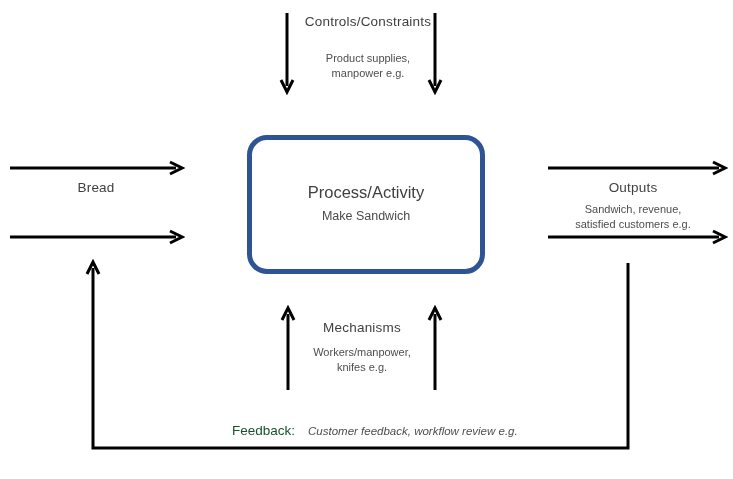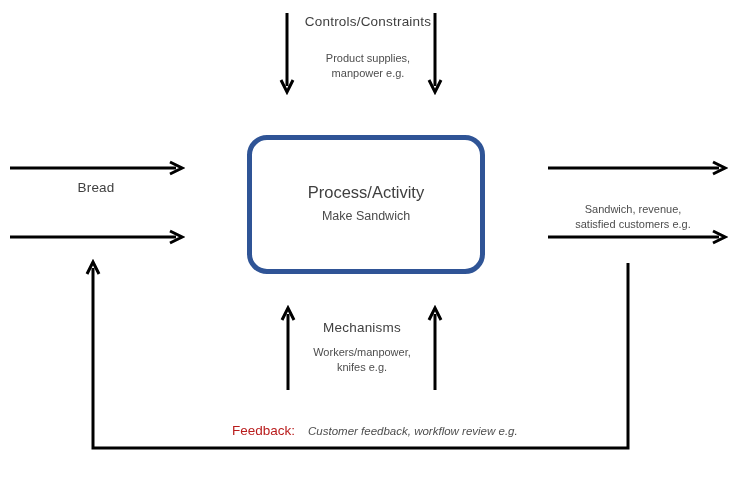--- a/index.html
+++ b/index.html
@@ -63,21 +63,21 @@
   .feedback-row {
     position: absolute;
     left: 232px; top: 423px;
     display: flex;
     align-items: baseline;
     gap: 13px;
     white-space: nowrap;
   }
   .feedback-label {
     font-size: 13.5px;
-    color: #b91c1c;
+    color: #14532d;
   }
   .feedback-note {
     font-style: italic;
     font-size: 11.5px;
     color: #4D4D4D;
   }
 </style>
 </head>
 <body>
 
@@ -110,20 +110,21 @@
     <span>Product supplies,</span><br>
     <span>manpower e.g.</span>
   </div>
 
   <div class="label heading inputs-title">Bread</div>
 
   <div class="process-box"></div>
   <div class="label process-title">Process/Activity</div>
   <div class="label process-sub">Make Sandwich</div>
 
+  <div class="label heading outputs-title">Outputs</div>
   <div class="label note outputs-note">
     <span>Sandwich, revenue,</span><br>
     <span>satisfied customers e.g.</span>
   </div>
 
   <div class="label heading mechanisms-title">Mechanisms</div>
   <div class="label note mechanisms-note">
     <span>Workers/manpower,</span><br>
     <span>knifes e.g.</span>
   </div>

